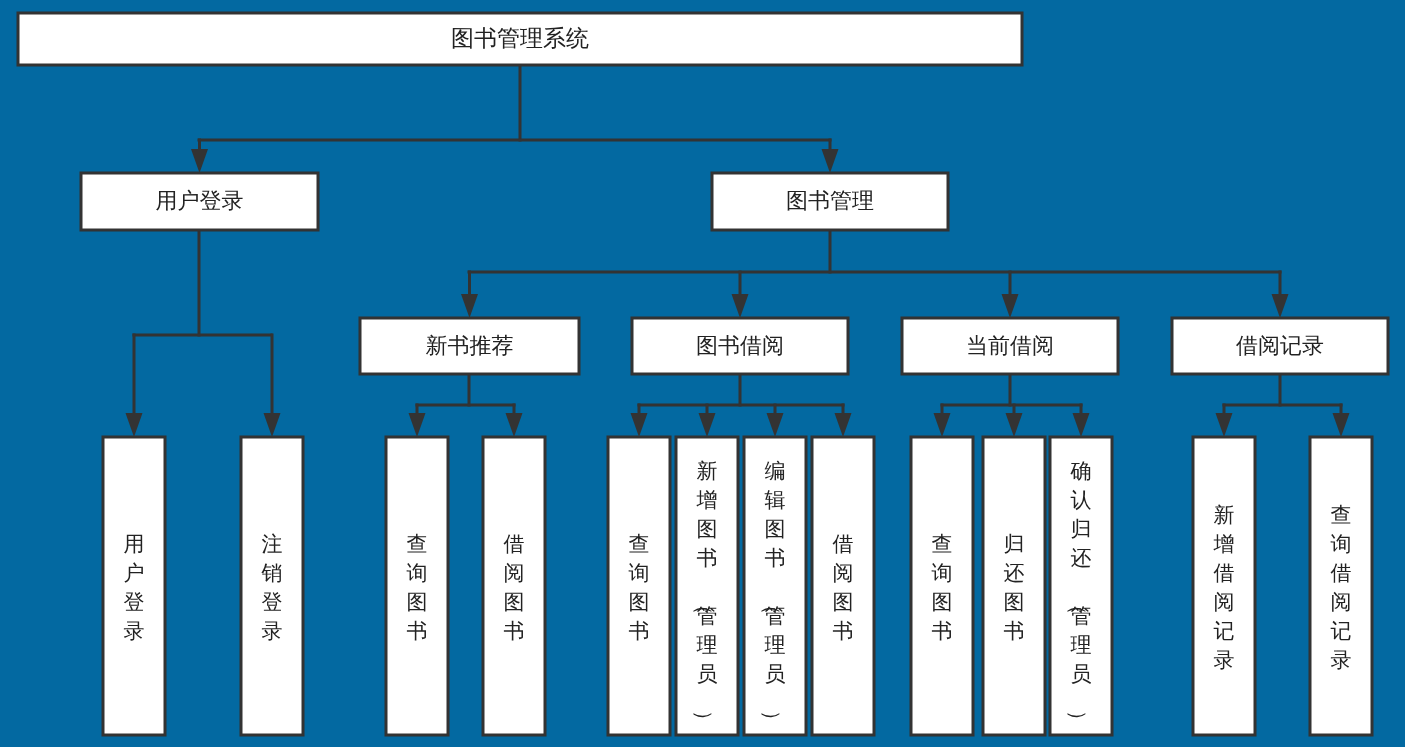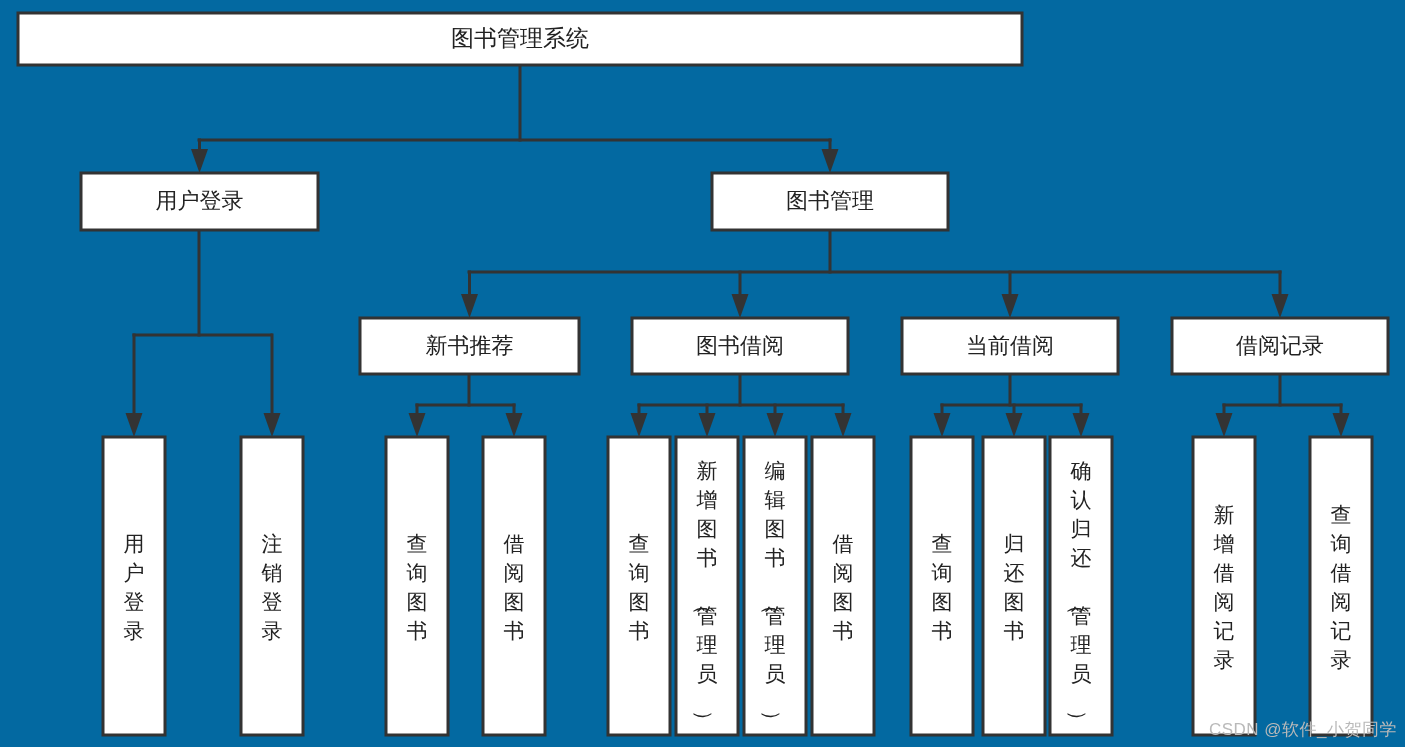--- a/index.html
+++ b/index.html
@@ -259,14 +259,13 @@
         <g>
           <rect class="node-box" x="1193" y="437" width="62" height="298"></rect>
           <text class="node-label-v" x="1224" y="521.62"><tspan x="1224" dy="0">新</tspan><tspan x="1224" dy="29">增</tspan><tspan x="1224" dy="29">借</tspan><tspan x="1224" dy="29">阅</tspan><tspan x="1224" dy="29">记</tspan><tspan x="1224" dy="29">录</tspan></text>
         </g>
         <g>
           <rect class="node-box" x="1310" y="437" width="62" height="298"></rect>
           <text class="node-label-v" x="1341" y="521.62"><tspan x="1341" dy="0">查</tspan><tspan x="1341" dy="29">询</tspan><tspan x="1341" dy="29">借</tspan><tspan x="1341" dy="29">阅</tspan><tspan x="1341" dy="29">记</tspan><tspan x="1341" dy="29">录</tspan></text>
         </g>
       </g>
   </svg>
-  <div class="watermark">CSDN @软件_小贺同学</div>
 </div>
 
 </body></html>

